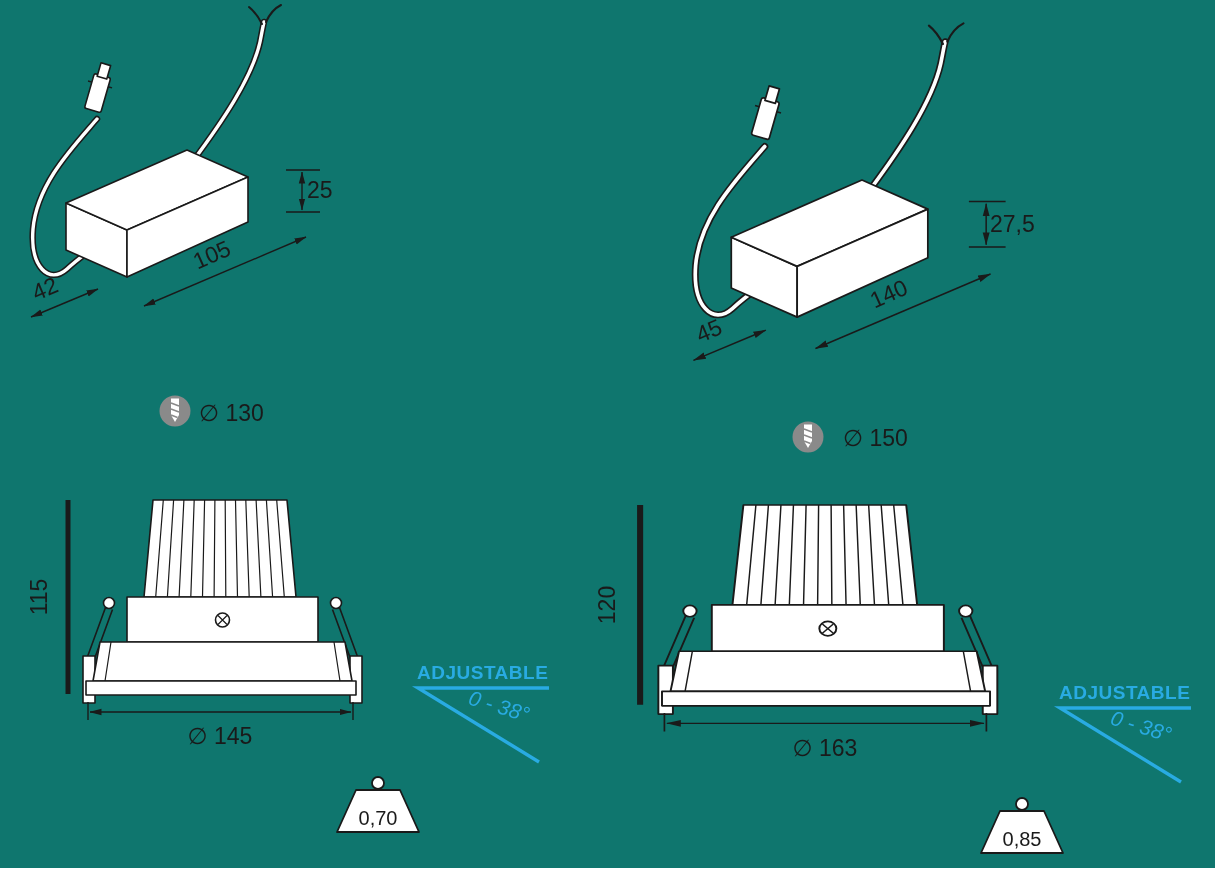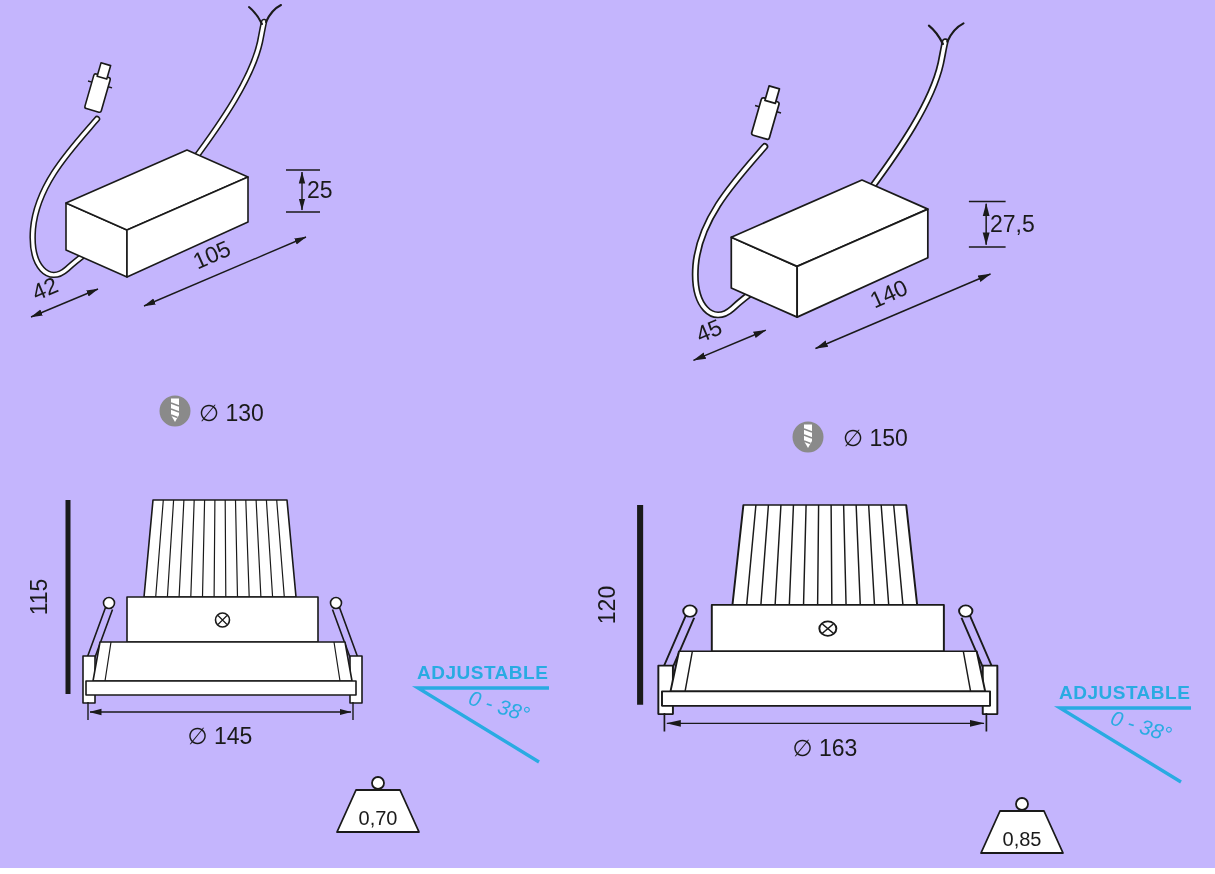--- a/index.html
+++ b/index.html
@@ -1,20 +1,20 @@
 <!DOCTYPE html>
 <html style="--accent: #29abe2;"><head>
 <meta charset="utf-8">
 <style>
   :root { --accent: #29abe2; --ink: #1a1a1a; }
   html, body { margin: 0; padding: 0; background: #ffffff; }
   .canvas {
     position: relative;
     width: 1215px; height: 868px;
-    background: #c4b5fd;
+    background: #0f766e;
     font-family: "Liberation Sans", sans-serif;
   }
   svg text {
     font-family: "Liberation Sans", sans-serif;
     fill: var(--ink);
     font-size: 23px;
   }
   .w-out { stroke: var(--ink); stroke-width: 6.5; fill: none; stroke-linecap: round; }
   .w-in  { stroke: #ffffff;  stroke-width: 3.4; fill: none; stroke-linecap: round; }
   .accent-label { fill: var(--accent); font-weight: bold; font-size: 19px; letter-spacing: .5px; }

